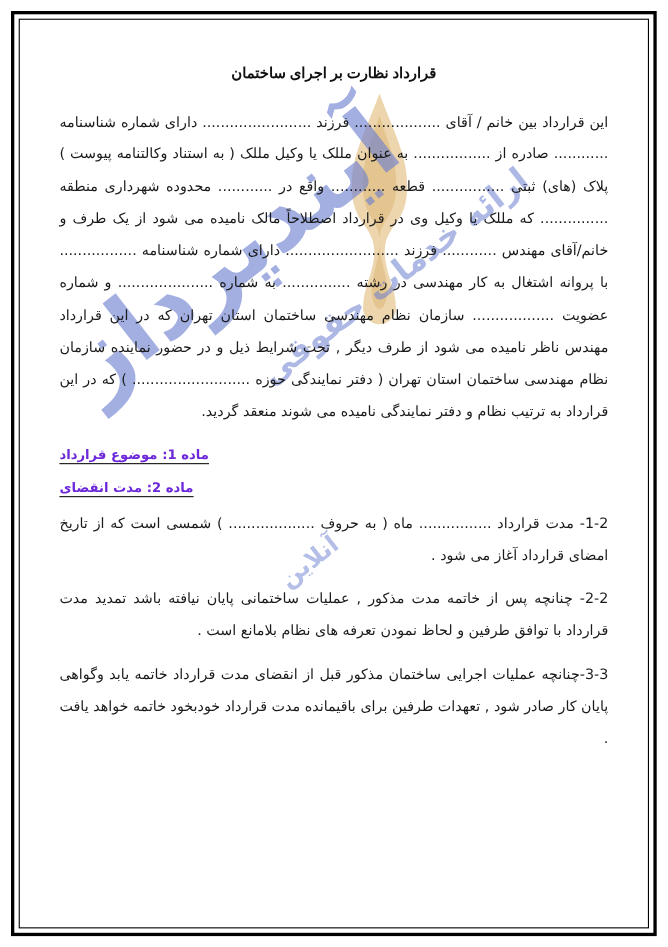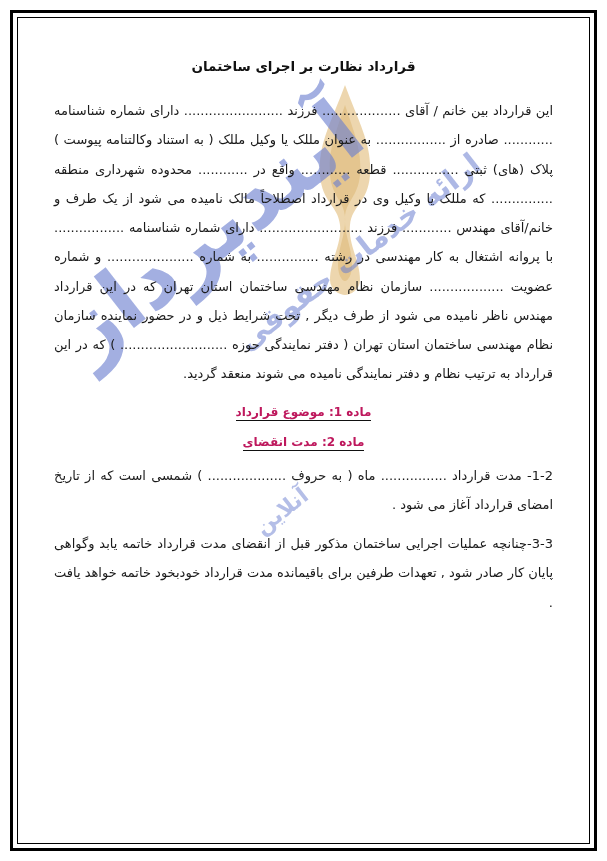--- a/index.html
+++ b/index.html
@@ -49,37 +49,38 @@
     z-index: 3;
   }
 
   .doc-title {
     text-align: center;
     font-size: 13.5px;
     font-weight: bold;
     color: #111;
     margin: 0 0 22px 0;
     letter-spacing: 0;
+    font-family: Liberation Serif, serif;
   }
 
   p.para {
     font-size: 13px;
     line-height: 2.25;
     color: #1a1a1a;
     margin: 0 0 10px 0;
     text-align: justify;
     text-justify: inter-word;
   }
 
   h2.section {
     font-size: 12px;
     font-weight: bold;
-    color: #be185d;
+    color: #6d28d9;
     margin: 16px 0 12px 0;
-    text-align: center;
+    text-align: left;
   }
   h2.section span.u {
     border-bottom: 1.5px solid #111;
     padding-bottom: 1px;
   }
 
   
   .wm-layer {
     position: absolute;
     left: 0; top: 0; right: 0; bottom: 0;
@@ -148,15 +149,16 @@
 <div class="doc">
 
   <h1 class="doc-title">قرارداد نظارت بر اجرای ساختمان</h1>
 
   <p class="para">این قرارداد بین خانم / آقای ................... فرزند ........................ دارای شماره شناسنامه ............ صادره از ................. به عنوان مللک یا وکیل مللک ( به استناد وكالتنامه پیوست ) پلاک (های) ثبتی ................ قطعه ............ واقع در ............ محدوده شهرداری منطقه ............... که مللک یا وکیل وی در قرارداد اصطلاحاً مالک نامیده می شود از یک طرف و خانم/آقای مهندس ............ فرزند ......................... دارای شماره شناسنامه ................. با پروانه اشتغال به کار مهندسی در رشته ............... به شماره ..................... و شماره عضویت .................. سازمان نظام مهندسی ساختمان استان تهران که در این قرارداد مهندس ناظر نامیده می شود از طرف دیگر , تحت شرایط ذیل و در حضور نماینده سازمان نظام مهندسی ساختمان استان تهران ( دفتر نمایندگی حوزه .......................... ) که در این قرارداد به ترتیب نظام و دفتر نمایندگی نامیده می شوند منعقد گردید.</p>
 
   <h2 class="section"><span class="u">ماده 1:  موضوع قرارداد</span></h2>
 
   <h2 class="section"><span class="u">ماده 2: مدت انقضای</span></h2>
   <p class="para">1-2- مدت قرارداد ................ ماه ( به حروف ................... ) شمسی است که از تاریخ امضای قرارداد آغاز می شود .</p>
+  <p class="para">2-2- چنانچه پس از خاتمه مدت مذکور , عملیات ساختمانی پایان نیافته باشد تمدید مدت قرارداد با توافق طرفین و لحاظ نمودن تعرفه های نظام بلامانع است .</p>
   <p class="para">3-3-چنانچه عملیات اجرایی ساختمان مذکور قبل از انقضای مدت قرارداد خاتمه یابد وگواهی پایان کار صادر شود , تعهدات طرفین برای باقیمانده مدت قرارداد خودبخود خاتمه خواهد یافت .</p>
 
 </div>
 
 </body></html>

